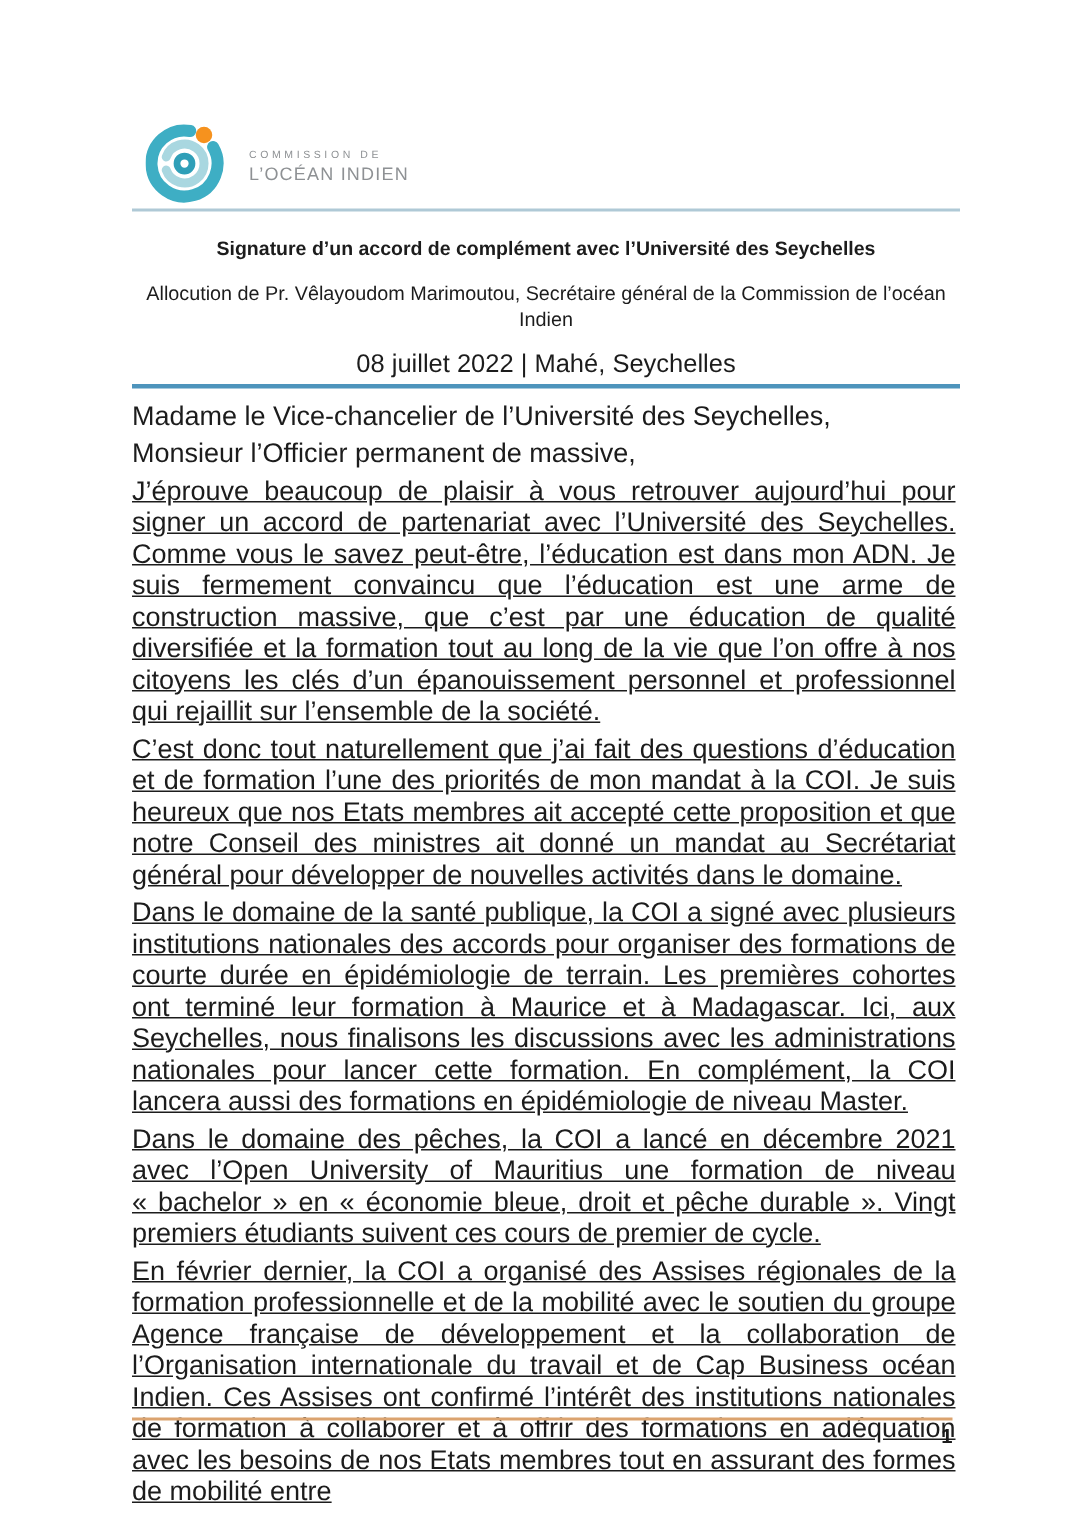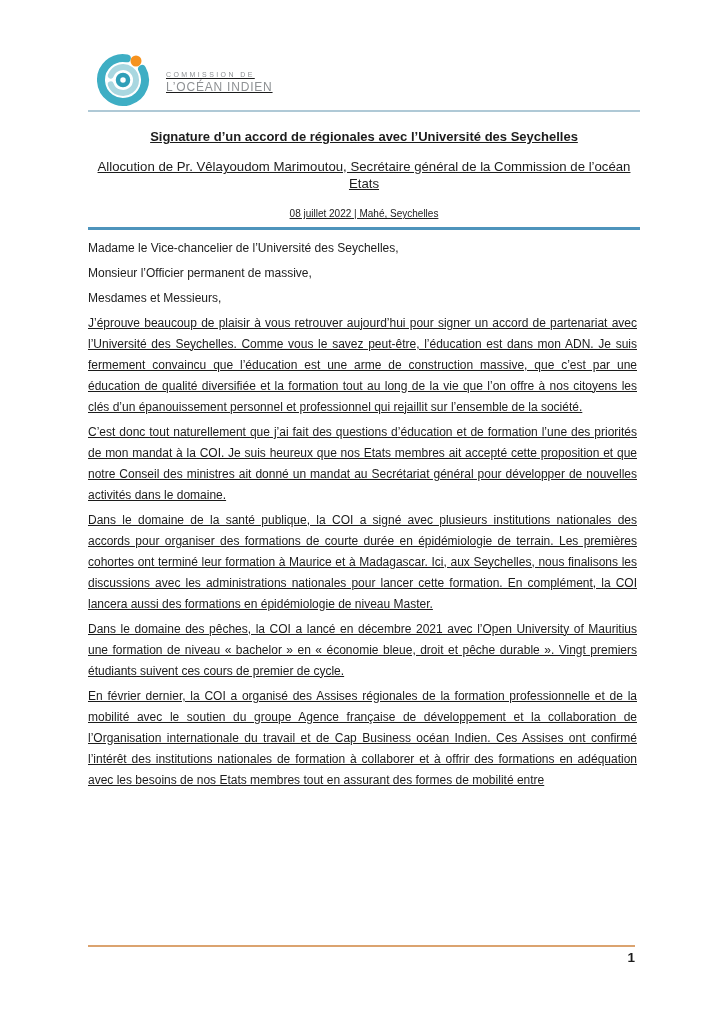--- a/index.html
+++ b/index.html
@@ -6,21 +6,21 @@
   .page {
     position: relative;
     width: 724px;
     height: 1024px;
     background: #ffffff;
     overflow: hidden;
     font-family: "Liberation Sans", "DejaVu Sans", sans-serif;
     color: #1c1c1c;
   }
   
-  .header { padding-top: 50px; text-decoration: underline; }
+  .header { padding-top: 79px; }
   .logo-row {
     display: flex;
     align-items: center;
     height: 58px;
     margin-left: 97px;
   }
   .logo-icon { width: 56px; height: 58px; flex: 0 0 auto; }
   .logo-text { margin-left: 13px; display: flex; flex-direction: column; }
   .logo-text .org-small {
     font-size: 7px;
@@ -49,34 +49,34 @@
     font-weight: bold;
     line-height: 17px;
   }
   .doc-subtitle {
     margin-top: 13px;
     font-size: 13.2px;
     line-height: 17px;
   }
   .doc-dateline {
     margin-top: 13px;
-    font-size: 10px;
+    font-size: 17px;
     line-height: 17px;
   }
   .rule-date {
     margin: 5px 0 0 88px;
     width: 552px;
     height: 2.5px;
     background: var(--rule_date, #4e94bc);
   }
   
   .content {
     margin: 8px 0 0 88px;
     width: 549px;
-    font-size: 12px;
+    font-size: 18px;
     line-height: 21px;
   }
   .content p { margin: 0 0 4px 0; }
   .salutation { text-align: left; }
   .para { text-align: justify; text-decoration: underline; }
   
   .footer { position: absolute; left: 88px; top: 945px; width: 547px; }
   .rule-footer { height: 2px; background: var(--rule_footer, #dba36f); }
   .page-number {
     margin-top: 3px;
@@ -103,31 +103,30 @@
         <circle cx="39" cy="11" r="5.5" fill="#f6921e"></circle>
       </svg>
       <div class="logo-text">
         <span class="org-small">COMMISSION DE</span>
         <span class="org-large">L’OCÉAN INDIEN</span>
       </div>
     </div>
     <div class="rule rule-top"></div>
 
     <div class="title-block">
-      <div class="doc-title">Signature d’un accord de régionales avec l’Université des Seychelles</div>
-      <div class="doc-subtitle">Allocution de Pr. Vêlayoudom Marimoutou, Secrétaire général de la Commission de l’océan Etats</div>
+      <div class="doc-title">Signature d’un accord de complément avec l’Université des Seychelles</div>
+      <div class="doc-subtitle">Allocution de Pr. Vêlayoudom Marimoutou, Secrétaire général de la Commission de l’océan Indien</div>
       <div class="doc-dateline">08 juillet 2022 | Mahé, Seychelles</div>
     </div>
     <div class="rule rule-date"></div>
   </div>
 
   <div class="content">
     <p class="salutation">Madame le Vice-chancelier de l’Université des Seychelles,</p>
     <p class="salutation">Monsieur l’Officier permanent de massive,</p>
-    <p class="salutation">Mesdames et Messieurs,</p>
     <p class="para">J’éprouve beaucoup de plaisir à vous retrouver aujourd’hui pour signer un accord de partenariat avec l’Université des Seychelles. Comme vous le savez peut-être, l’éducation est dans mon ADN. Je suis fermement convaincu que l’éducation est une arme de construction massive, que c’est par une éducation de qualité diversifiée et la formation tout au long de la vie que l’on offre à nos citoyens les clés d’un épanouissement personnel et professionnel qui rejaillit sur l’ensemble de la société.</p>
     <p class="para">C’est donc tout naturellement que j’ai fait des questions d’éducation et de formation l’une des priorités de mon mandat à la COI. Je suis heureux que nos Etats membres ait accepté cette proposition et que notre Conseil des ministres ait donné un mandat au Secrétariat général pour développer de nouvelles activités dans le domaine.</p>
     <p class="para">Dans le domaine de la santé publique, la COI a signé avec plusieurs institutions nationales des accords pour organiser des formations de courte durée en épidémiologie de terrain. Les premières cohortes ont terminé leur formation à Maurice et à Madagascar. Ici, aux Seychelles, nous finalisons les discussions avec les administrations nationales pour lancer cette formation. En complément, la COI lancera aussi des formations en épidémiologie de niveau Master.</p>
     <p class="para">Dans le domaine des pêches, la COI a lancé en décembre 2021 avec l’Open University of Mauritius une formation de niveau «&nbsp;bachelor&nbsp;» en «&nbsp;économie bleue, droit et pêche durable&nbsp;». Vingt premiers étudiants suivent ces cours de premier de cycle.</p>
     <p class="para">En février dernier, la COI a organisé des Assises régionales de la formation professionnelle et de la mobilité avec le soutien du groupe Agence française de développement et la collaboration de l’Organisation internationale du travail et de Cap Business océan Indien. Ces Assises ont confirmé l’intérêt des institutions nationales de formation à collaborer et à offrir des formations en adéquation avec les besoins de nos Etats membres tout en assurant des formes de mobilité entre</p>
   </div>
 
   <div class="footer">
     <div class="rule rule-footer"></div>
     <div class="page-number">1</div>

